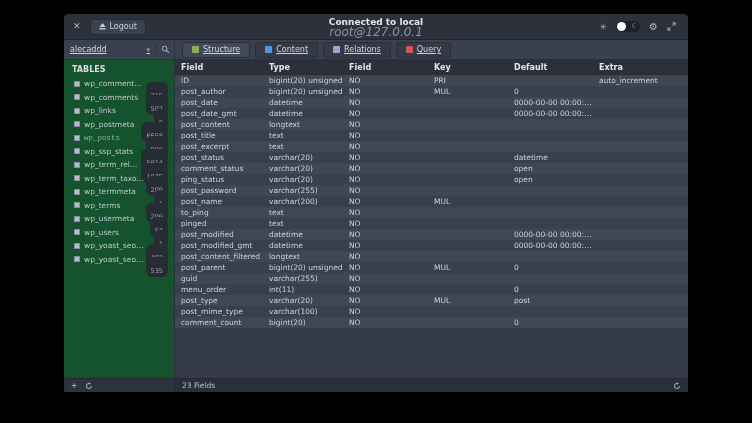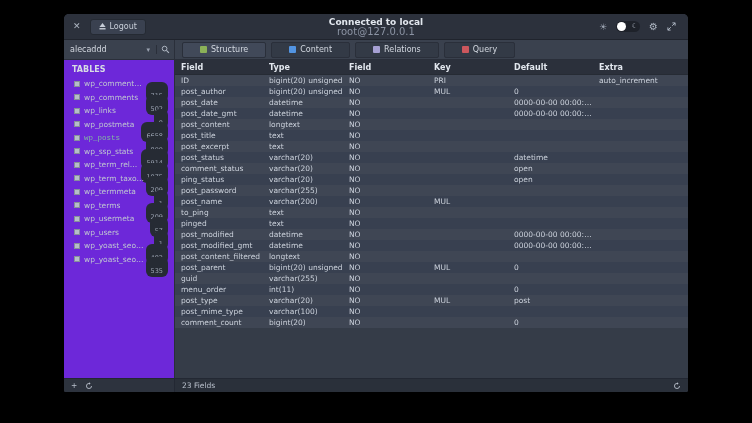--- a/index.html
+++ b/index.html
@@ -18,47 +18,47 @@
     display:flex; align-items:center; position:relative; flex:0 0 auto;
   }
   .close-btn { margin-left:9px; color:#aeb6c2; font-size:9px; line-height:9px; cursor:default; }
   .logout-btn {
     margin-left:9px; height:16px; background:#3a4150; border:1px solid #252a33;
     border-radius:3px; padding:0 8px; font-size:8px; color:#c7cdd8;
     display:flex; align-items:center; gap:4px;
   }
   .title-block { position:absolute; left:50%; top:3px; transform:translateX(-50%); text-align:center; }
   .title { font-size:9px; font-weight:bold; color:#e2e7ee; line-height:11px; }
-  .subtitle { font-size:10px; color:#8b93a3; line-height:8px; }
+  .subtitle { font-size:12px; color:#8b93a3; line-height:8px;font-style:italic; }
   .header-right { margin-left:auto; display:flex; align-items:center; gap:9px; margin-right:12px; }
   .sun-glyph { font-size:9px; color:#9aa2b0; line-height:10px; }
   .mode-toggle {
     width:24px; height:11px; background:#1e222a; border-radius:6px;
     position:relative; display:flex; align-items:center;
   }
   .toggle-knob { position:absolute; left:1px; top:1px; width:9px; height:9px; background:#fff; border-radius:50%; }
   .toggle-moon { position:absolute; right:2px; top:1px; font-size:7px; color:#aeb6c2; line-height:9px; }
   .gear-glyph { font-size:10px; color:#aeb6c2; line-height:11px; }
   
-  .toolbar { height:20px; background:#3a414e; border-bottom:1px solid #2a2f3a; display:flex; align-items:stretch; flex:0 0 auto; }
+  .toolbar { height:20px; background:#3a414e; border-bottom:1px solid #2a2f3a; display:flex; align-items:stretch; flex:0 0 auto;text-decoration:underline; }
   .conn-area { width:111px; display:flex; align-items:center; border-right:1px solid #2a2f3a; flex:0 0 auto; }
   .conn-select { flex:1; display:flex; align-items:center; padding:0 6px; font-size:8px; color:#d3d8e0; height:100%; }
   .conn-select .caret { margin-left:auto; font-size:7px; color:#9aa2b0; }
   .search-btn { width:18px; display:flex; align-items:center; justify-content:center; border-left:1px solid #2a2f3a; }
   .tabs { display:flex; align-items:center; gap:5px; padding-left:7px; }
   .tab {
-    display:flex; align-items:center; gap:4px; height:16px; padding:0 17px;
+    display:flex; align-items:center; gap:4px; height:16px; padding:0 9px;
     background:#333a46; border:1px solid #2a2f3a; border-radius:2px;
     font-size:8px; color:#d3d8e0;
   }
   .tab.active { background:#414959; }
   .tab-icon { width:7px; height:7px; border-radius:1px; display:inline-block; }
   
   .content { flex:1; display:flex; min-height:0; }
-  .sidebar { width:111px; flex:0 0 auto; background:#6d28d9; border-right:1px solid #2a2f3a; display:flex; flex-direction:column; }
+  .sidebar { width:111px; flex:0 0 auto; background:#14532d; border-right:1px solid #2a2f3a; display:flex; flex-direction:column; }
   .sidebar-header { font-size:8px; font-weight:bold; color:#d7dce4; padding:5px 8px 3px 8px; }
   .sidebar-list { flex:1; overflow:hidden; }
   .sidebar-item { height:13.5px; display:flex; align-items:center; padding:0 6px; font-size:7.5px; color:#bfc6d1; }
   .sidebar-item.selected .tbl-name { color:#82b8a2;font-family:Liberation Mono, monospace; }
   .tbl-icon { width:6px; height:6px; background:#b6bdc9; border:1px solid #868e9c; margin:0 4px 0 4px; flex:0 0 auto; }
   .tbl-name { flex:1; white-space:nowrap; overflow:hidden; text-overflow:ellipsis; }
   .count-badge {
     background:#262b34; border-radius:6px; padding:10px 5px; font-size:6.5px; color:#9aa2b0;
     height:9px; line-height:9px; min-width:9px; text-align:center; flex:0 0 auto;margin-top:16px;
   }

